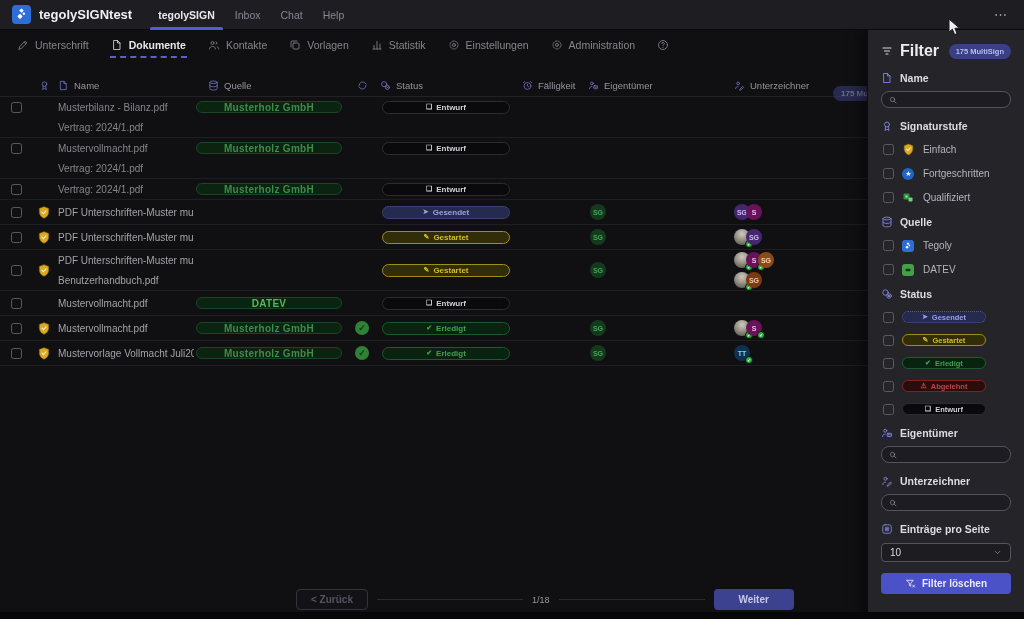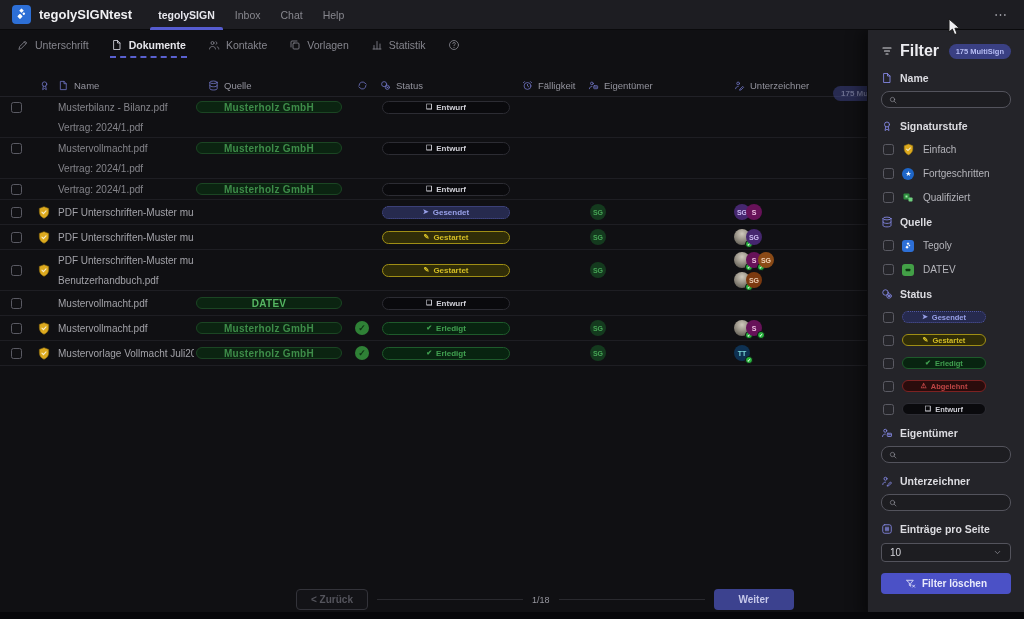--- a/index.html
+++ b/index.html
@@ -206,20 +206,38 @@
           <span class="ticon">
             <svg viewBox="0 0 24 24" width="100%" height="100%" fill="none" stroke="currentColor" stroke-width="1.8" stroke-linecap="round" stroke-linejoin="round">
               <path d="M4 20h16M6 20v-7M12 20V5M18 20v-10"></path>
             </svg>
           </span>
           <span>Statistik</span>
         </div>
         <div class="tab">
           <span class="ticon">
             <svg viewBox="0 0 24 24" width="100%" height="100%" fill="none" stroke="currentColor" stroke-width="1.8" stroke-linecap="round" stroke-linejoin="round">
+              <circle cx="12" cy="12" r="3"></circle>
+              <circle cx="12" cy="12" r="8" stroke-dasharray="3 2.5"></circle>
+            </svg>
+          </span>
+          <span>Einstellungen</span>
+        </div>
+        <div class="tab">
+          <span class="ticon">
+            <svg viewBox="0 0 24 24" width="100%" height="100%" fill="none" stroke="currentColor" stroke-width="1.8" stroke-linecap="round" stroke-linejoin="round">
+              <circle cx="12" cy="12" r="3"></circle>
+              <circle cx="12" cy="12" r="8" stroke-dasharray="3 2.5"></circle>
+            </svg>
+          </span>
+          <span>Administration</span>
+        </div>
+        <div class="tab">
+          <span class="ticon">
+            <svg viewBox="0 0 24 24" width="100%" height="100%" fill="none" stroke="currentColor" stroke-width="1.8" stroke-linecap="round" stroke-linejoin="round">
               <circle cx="12" cy="12" r="9"></circle>
               <path d="M9.6 9.2a2.5 2.5 0 1 1 3.4 2.4c-.8.3-1 .9-1 1.8"></path>
               <path d="M12 16.8v.3"></path>
             </svg>
           </span>
         </div>
       </div>
     <div class="content-badge">175 MultiSign</div>
     <div class="grid thead" id="thead">
         <div class="th c1"></div>

